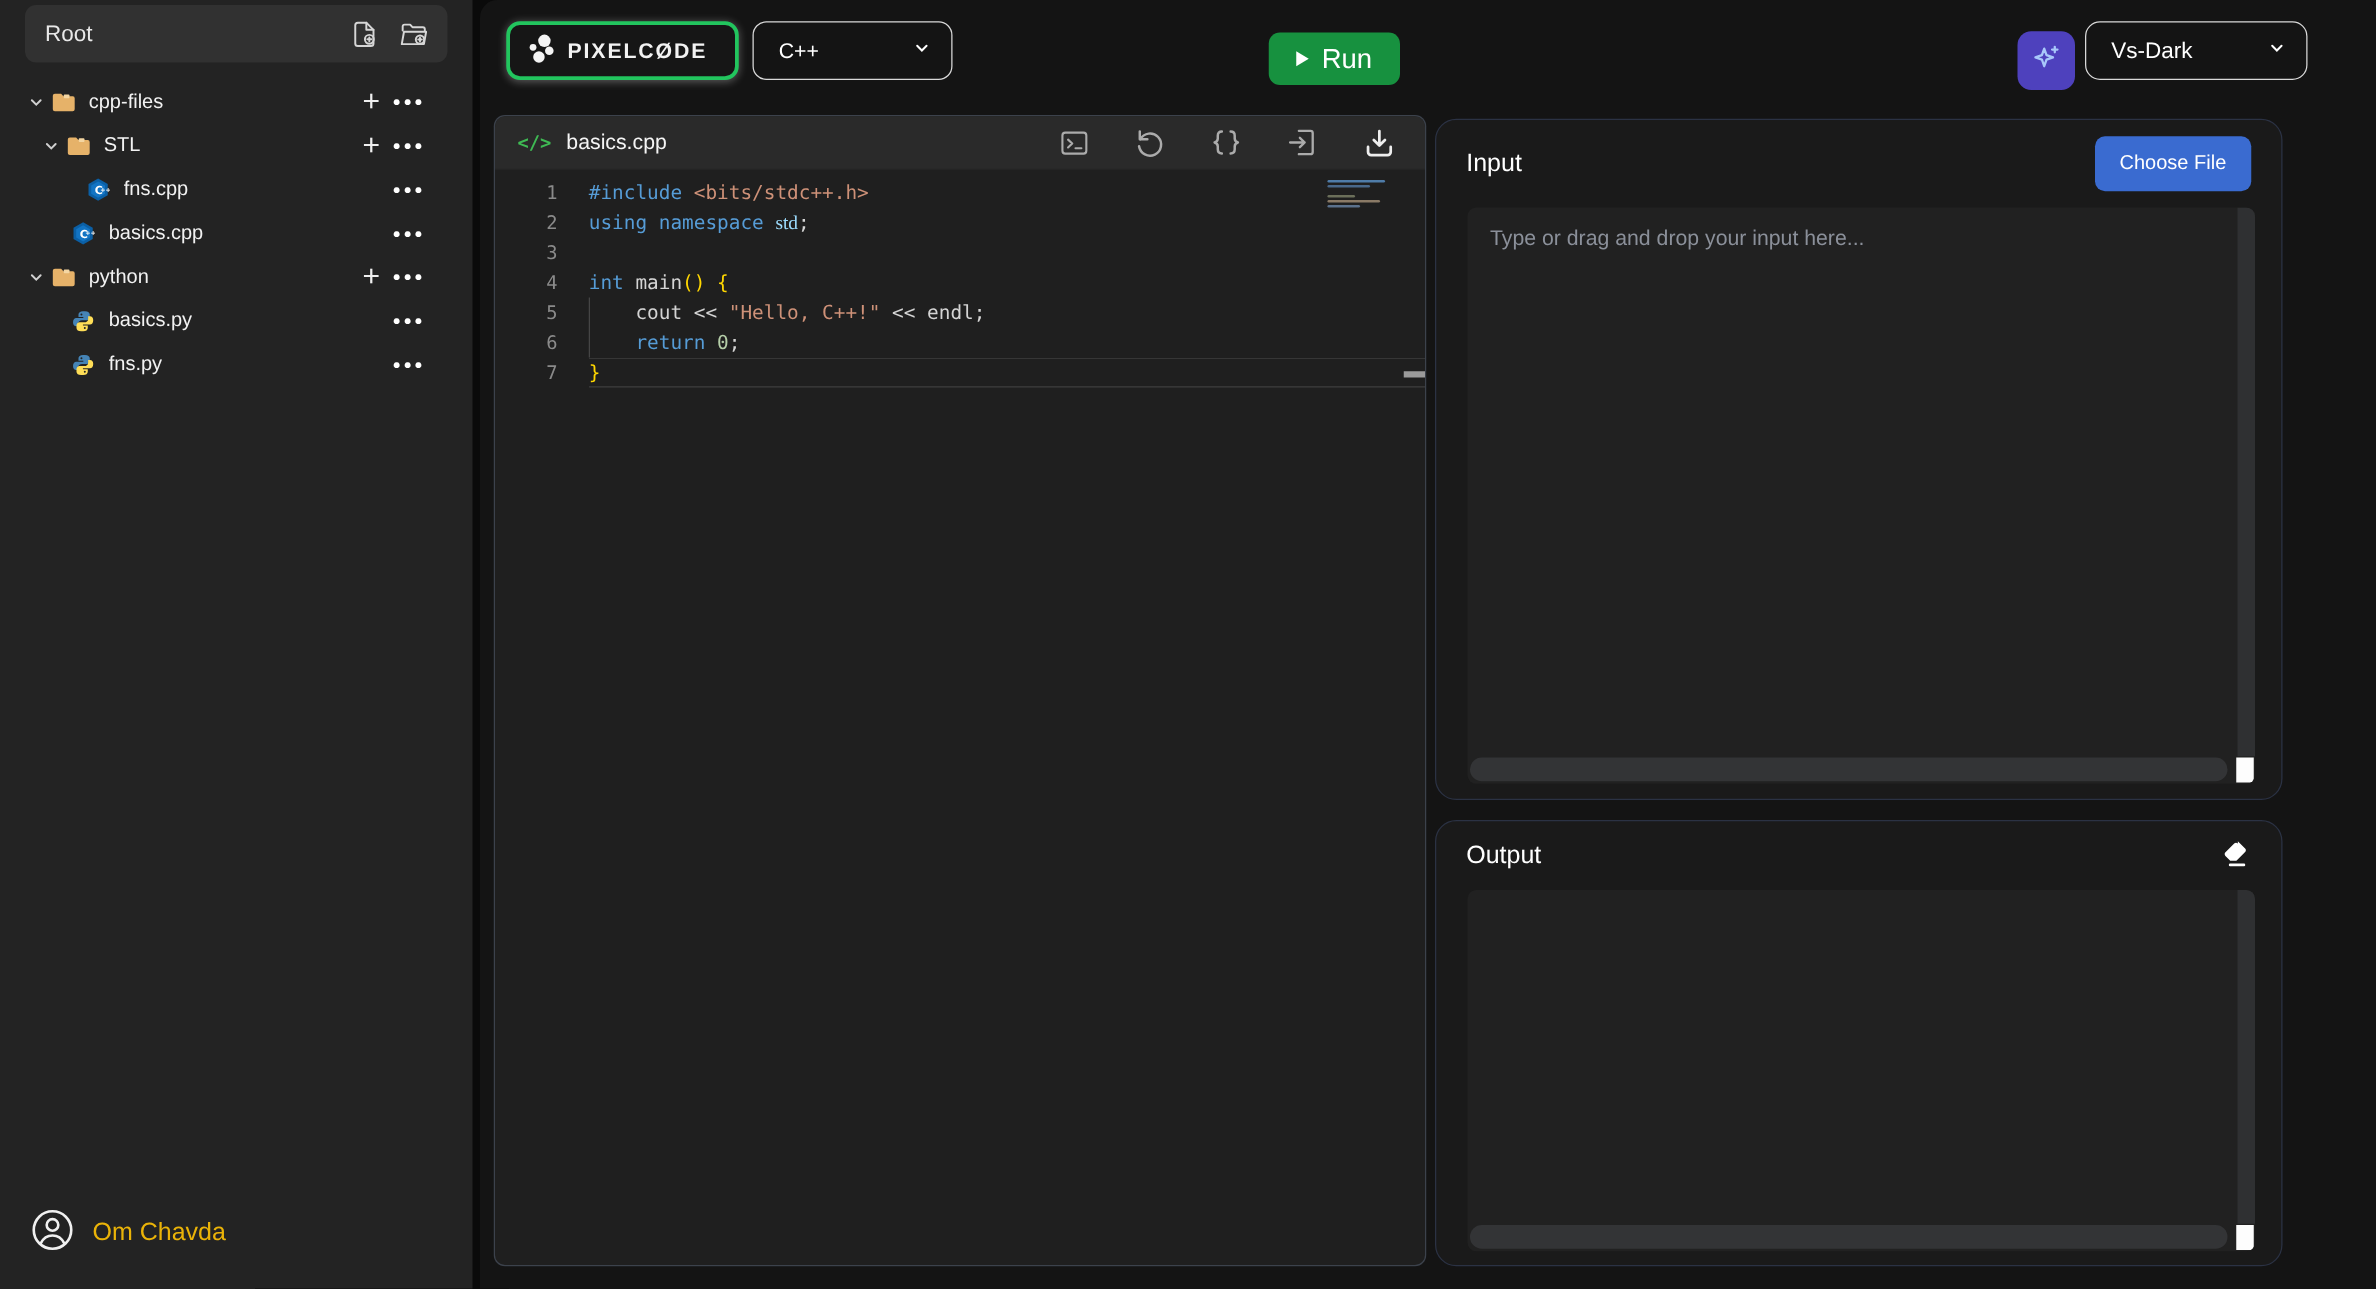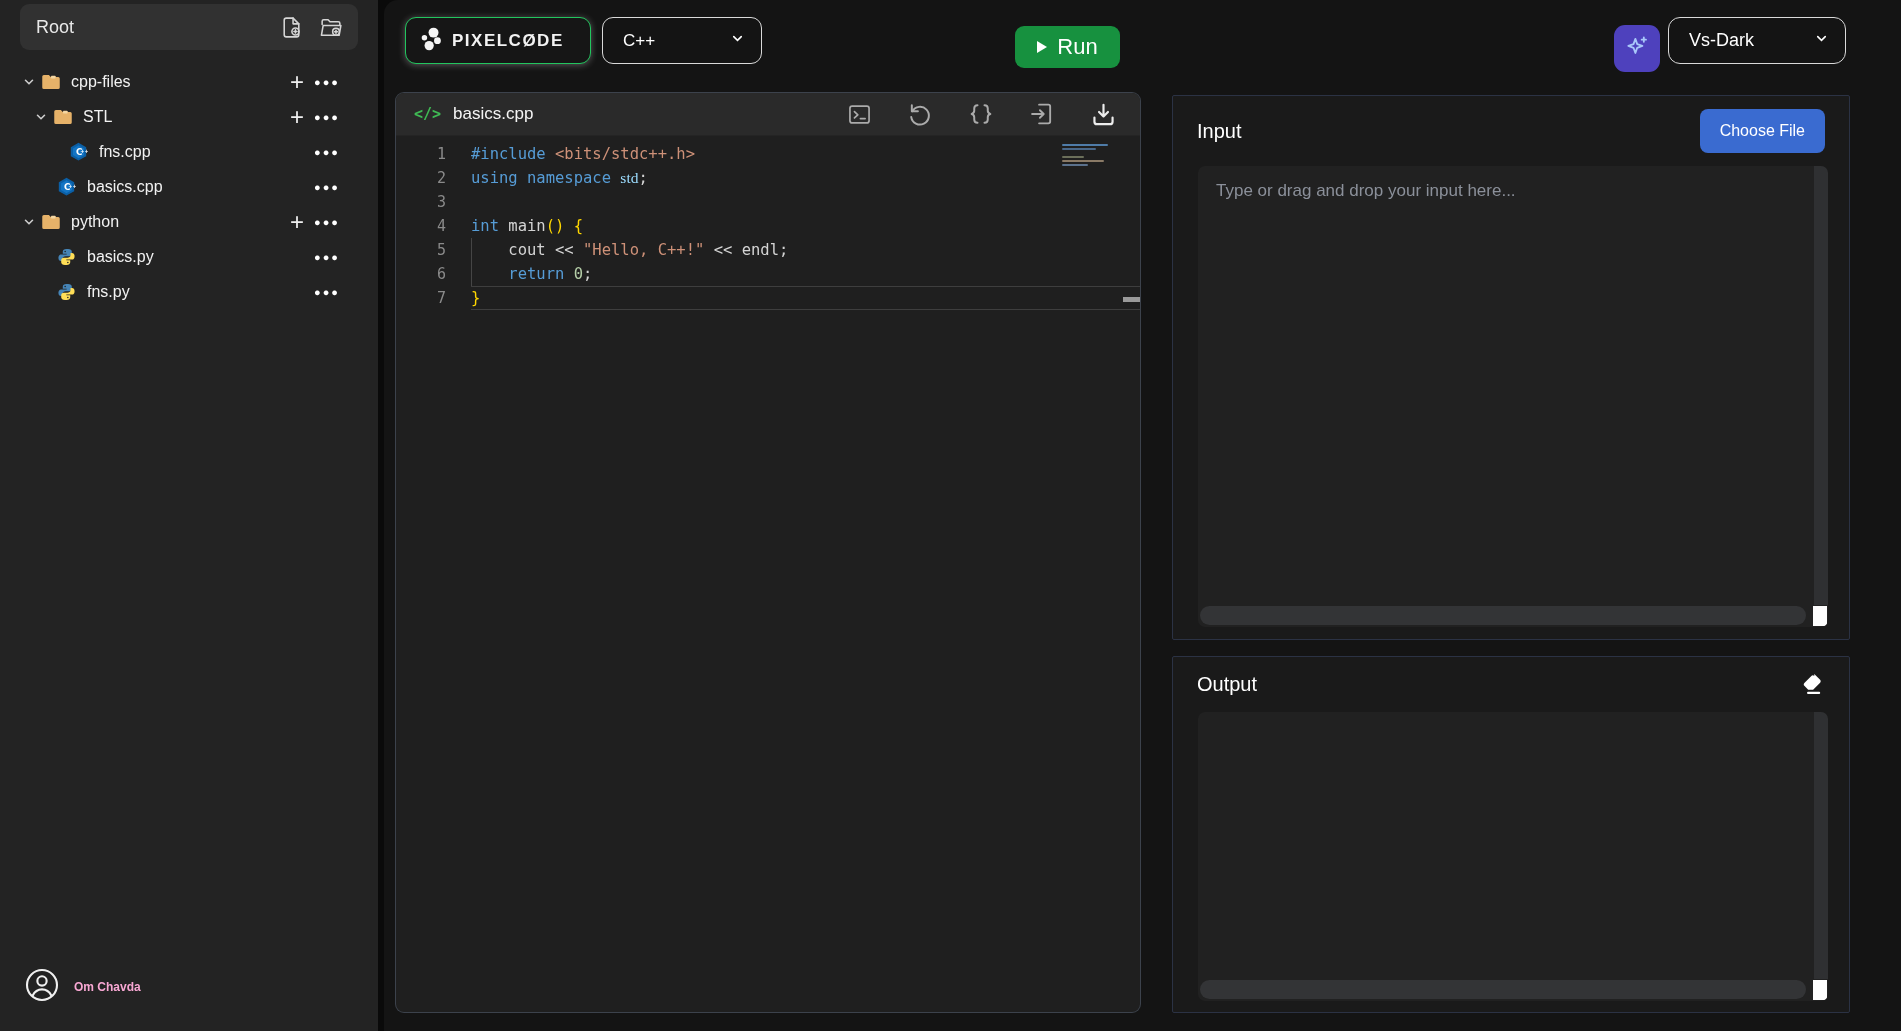--- a/index.html
+++ b/index.html
@@ -19,28 +19,28 @@
 
   .tree { margin-top:6px; }
   .tree-row { position:relative; height:35px; display:flex; align-items:center; cursor:pointer; }
   .tr-chev { display:flex; width:14px; margin-right:5px; color:#cfcfcf; }
   .tr-ico { display:flex; width:20px; margin-right:10px; }
   .tr-label { font-size:16px; font-weight:500; color:#f2f2f2; }
   .tr-plus { position:absolute; right:74px; font-size:24px; font-weight:300; color:#efefef; line-height:20px; }
   .tr-dots { position:absolute; right:38px; font-size:11px; letter-spacing:2px; color:#fff; font-weight:700; }
 
   .user-row { position:absolute; left:24px; bottom:24px; display:flex; align-items:center; gap:14px; }
-  .user-name { font-size:12px; color:#f9a8d4;font-weight:bold; }
+  .user-name { font-size:20px; color:#eab308; }
 
   
   .main { position:absolute; left:384px; top:0; right:0; bottom:0; background:#141414; border-radius:14px 0 0 0; }
 
   
   .brand-btn { position:absolute; left:21px; top:17px; width:186px; height:47px; background:#161616;
-    border:1px solid #22c55e; border-radius:11px; display:flex; align-items:center; gap:8px; padding:0 14px;
+    border:3px solid #22c55e; border-radius:11px; display:flex; align-items:center; gap:8px; padding:0 14px;
     box-shadow:0 1px 7px rgba(255,255,255,.30); cursor:pointer; }
   .brand-btn .bname { color:#f2f2f2; font-size:17px; font-weight:700; letter-spacing:1.5px; }
   .select { position:absolute; top:17px; height:47px; background:transparent; border:1px solid #d9d9d9;
     border-radius:11px; display:flex; align-items:center; justify-content:space-between; padding:0 16px 0 20px;
     color:#fff; font-size:17px; cursor:pointer; }
   .select-lang { left:218px; width:160px; }
   .select-theme { right:55px; width:178px; border-radius:12px; font-size:18px; }
   .run-btn { position:absolute; left:631px; top:26px; width:105px; height:42px; background:var(--run-green);
     border:none; border-radius:9px; color:#fff; font-size:22px; font-weight:500; display:flex; align-items:center;
     justify-content:center; gap:10px; cursor:pointer; font-family:inherit; }
@@ -64,21 +64,21 @@
   .code-line { height:24px; line-height:24px; white-space:pre; color:#d4d4d4; }
   .code-line.current { box-shadow: inset 0 1px 0 rgba(255,255,255,.14), inset 0 -1px 0 rgba(255,255,255,.14); }
   .tok-kw { color:var(--c-kw); } .tok-str { color:var(--c-str); } .tok-type { color:var(--c-type);font-family:Liberation Serif, serif; }
   .tok-br { color:var(--c-br); } .tok-num { color:var(--c-num); }
   .indent-guide { position:absolute; left:75px; top:102px; width:1px; height:48px; background:#454545; }
   .minimap { position:absolute; right:28px; top:8px; width:50px; }
   .minimap div { height:2px; margin-bottom:2px; border-radius:1px; }
   .scroll-dash { position:absolute; right:0; top:161px; width:17px; height:5px; background:#9a9a9a; cursor:pointer; }
 
   
-  .card { position:absolute; left:788px; width:678px; background:#1a1a1a; border:1px solid #2b3244; border-radius:2px; }
+  .card { position:absolute; left:764px; width:678px; background:#1a1a1a; border:1px solid #2b3244; border-radius:17px; }
   .card-input { top:95px; height:545px; }
   .card-output { top:656px; height:357px; }
   .card-head { display:flex; align-items:center; justify-content:space-between; padding:0 24px; }
   .card-input .card-head { height:70px; }
   .card-output .card-head { height:55px; }
   .card-title { font-size:20px; font-weight:500; color:#fff; }
   .choose-btn { background:var(--choose-blue); color:#fff; border:none; border-radius:8px; height:44px; padding:0 20px;
     font-size:16px; font-family:inherit; cursor:pointer; }
   .io-box { position:absolute; left:25px; right:21px; background:#212121; border-radius:7px; overflow:hidden; }
   .card-input .io-box { top:70px; height:461px; }

